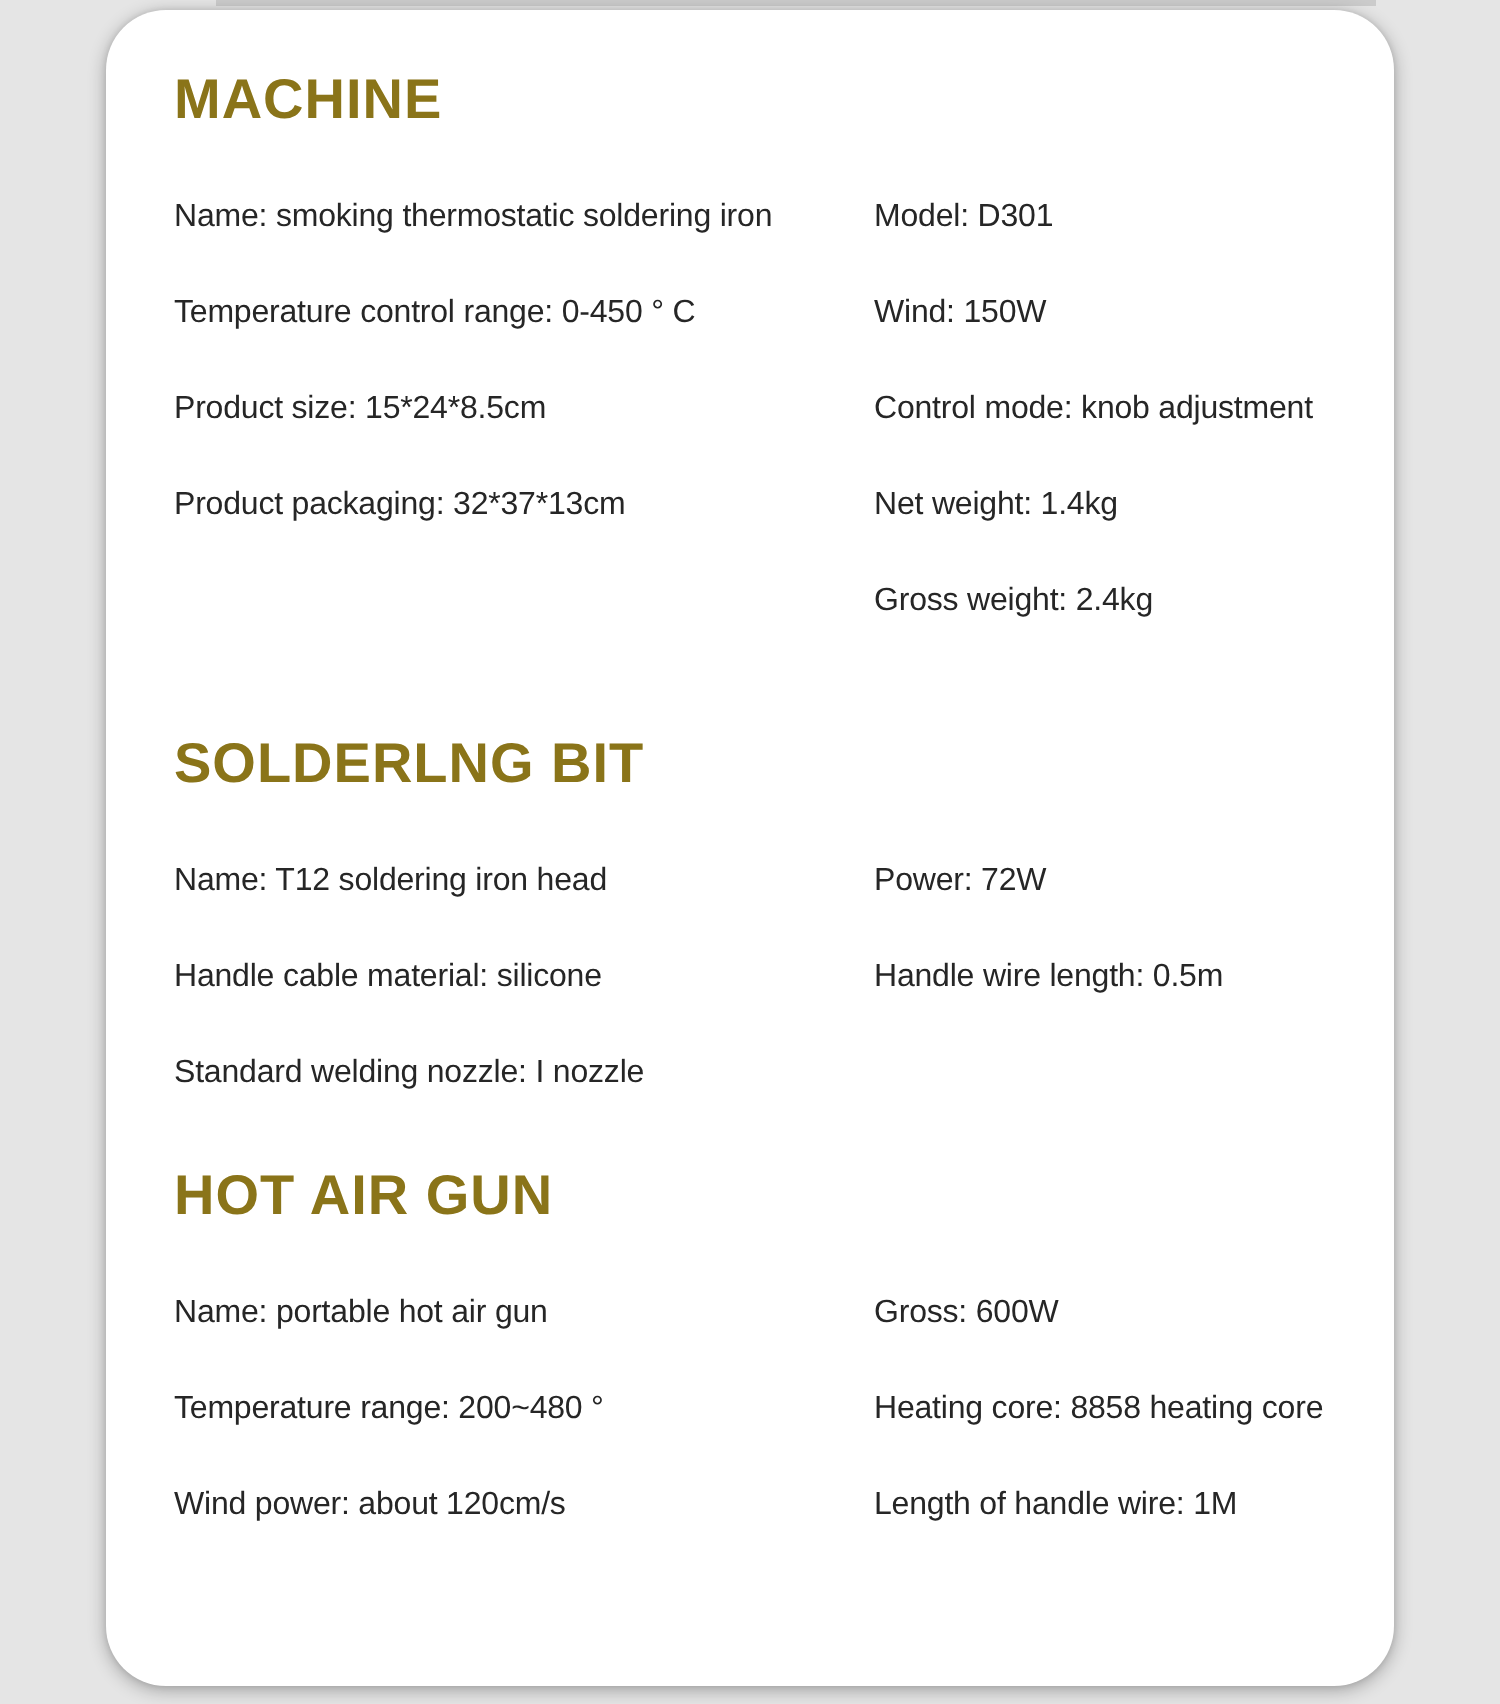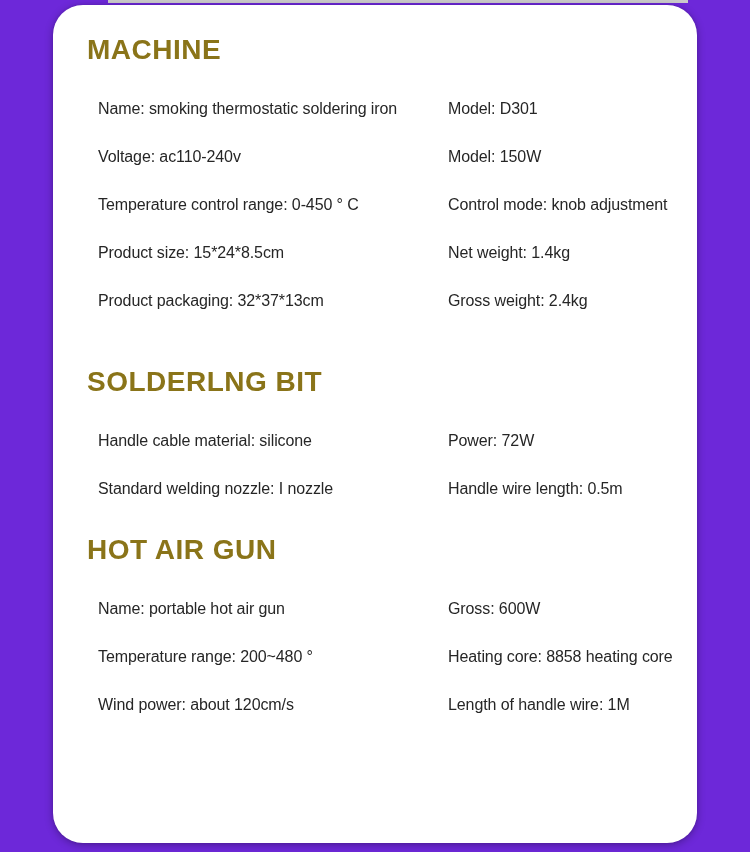--- a/index.html
+++ b/index.html
@@ -5,21 +5,21 @@
   html, body {
     margin: 0;
     padding: 0;
     background: #ffffff;
     font-family: "Liberation Sans", sans-serif;
   }
   .page {
     position: relative;
     width: 750px;
     height: 852px;
-    background: #6d28d9;
+    background: #e5e5e5;
     overflow: hidden;
   }
   .top-band {
     position: absolute;
     top: 0;
     left: 108px;
     width: 580px;
     height: 3px;
     background: #cbcbcb;
     z-index: 0;
@@ -53,59 +53,59 @@
   }
   .col-left {
     flex: none;
     width: 350px;
   }
   .col-right {
     flex: none;
     width: 250px;
   }
   .item {
-    margin: 0 0 29px 11px;
+    margin: 0 0 29px 0;
     font-size: 16px;
     line-height: 19px;
     color: #262626;
     letter-spacing: -0.1px;
   }
 </style>
 </head>
 <body>
 
 <div class="page">
   <div class="top-band"></div>
 
   <div class="card">
 
     <section class="spec-section sec-0">
       <h2 class="section-title">MACHINE</h2>
       <div class="cols">
         <div class="col-left">
           <p class="item">Name: smoking thermostatic soldering iron</p>
-          <p class="item">Voltage: ac110-240v</p>
           <p class="item">Temperature control range: 0-450 ° C</p>
           <p class="item">Product size: 15*24*8.5cm</p>
           <p class="item">Product packaging: 32*37*13cm</p>
         </div>
         <div class="col-right">
           <p class="item">Model: D301</p>
-          <p class="item">Model: 150W</p>
+          <p class="item">Wind: 150W</p>
           <p class="item">Control mode: knob adjustment</p>
           <p class="item">Net weight: 1.4kg</p>
           <p class="item">Gross weight: 2.4kg</p>
         </div>
       </div>
     </section>
 
     <section class="spec-section sec-1">
       <h2 class="section-title">SOLDERLNG BIT</h2>
       <div class="cols">
         <div class="col-left">
+          <p class="item">Name: T12 soldering iron head</p>
           <p class="item">Handle cable material: silicone</p>
           <p class="item">Standard welding nozzle: I nozzle</p>
         </div>
         <div class="col-right">
           <p class="item">Power: 72W</p>
           <p class="item">Handle wire length: 0.5m</p>
         </div>
       </div>
     </section>
 

